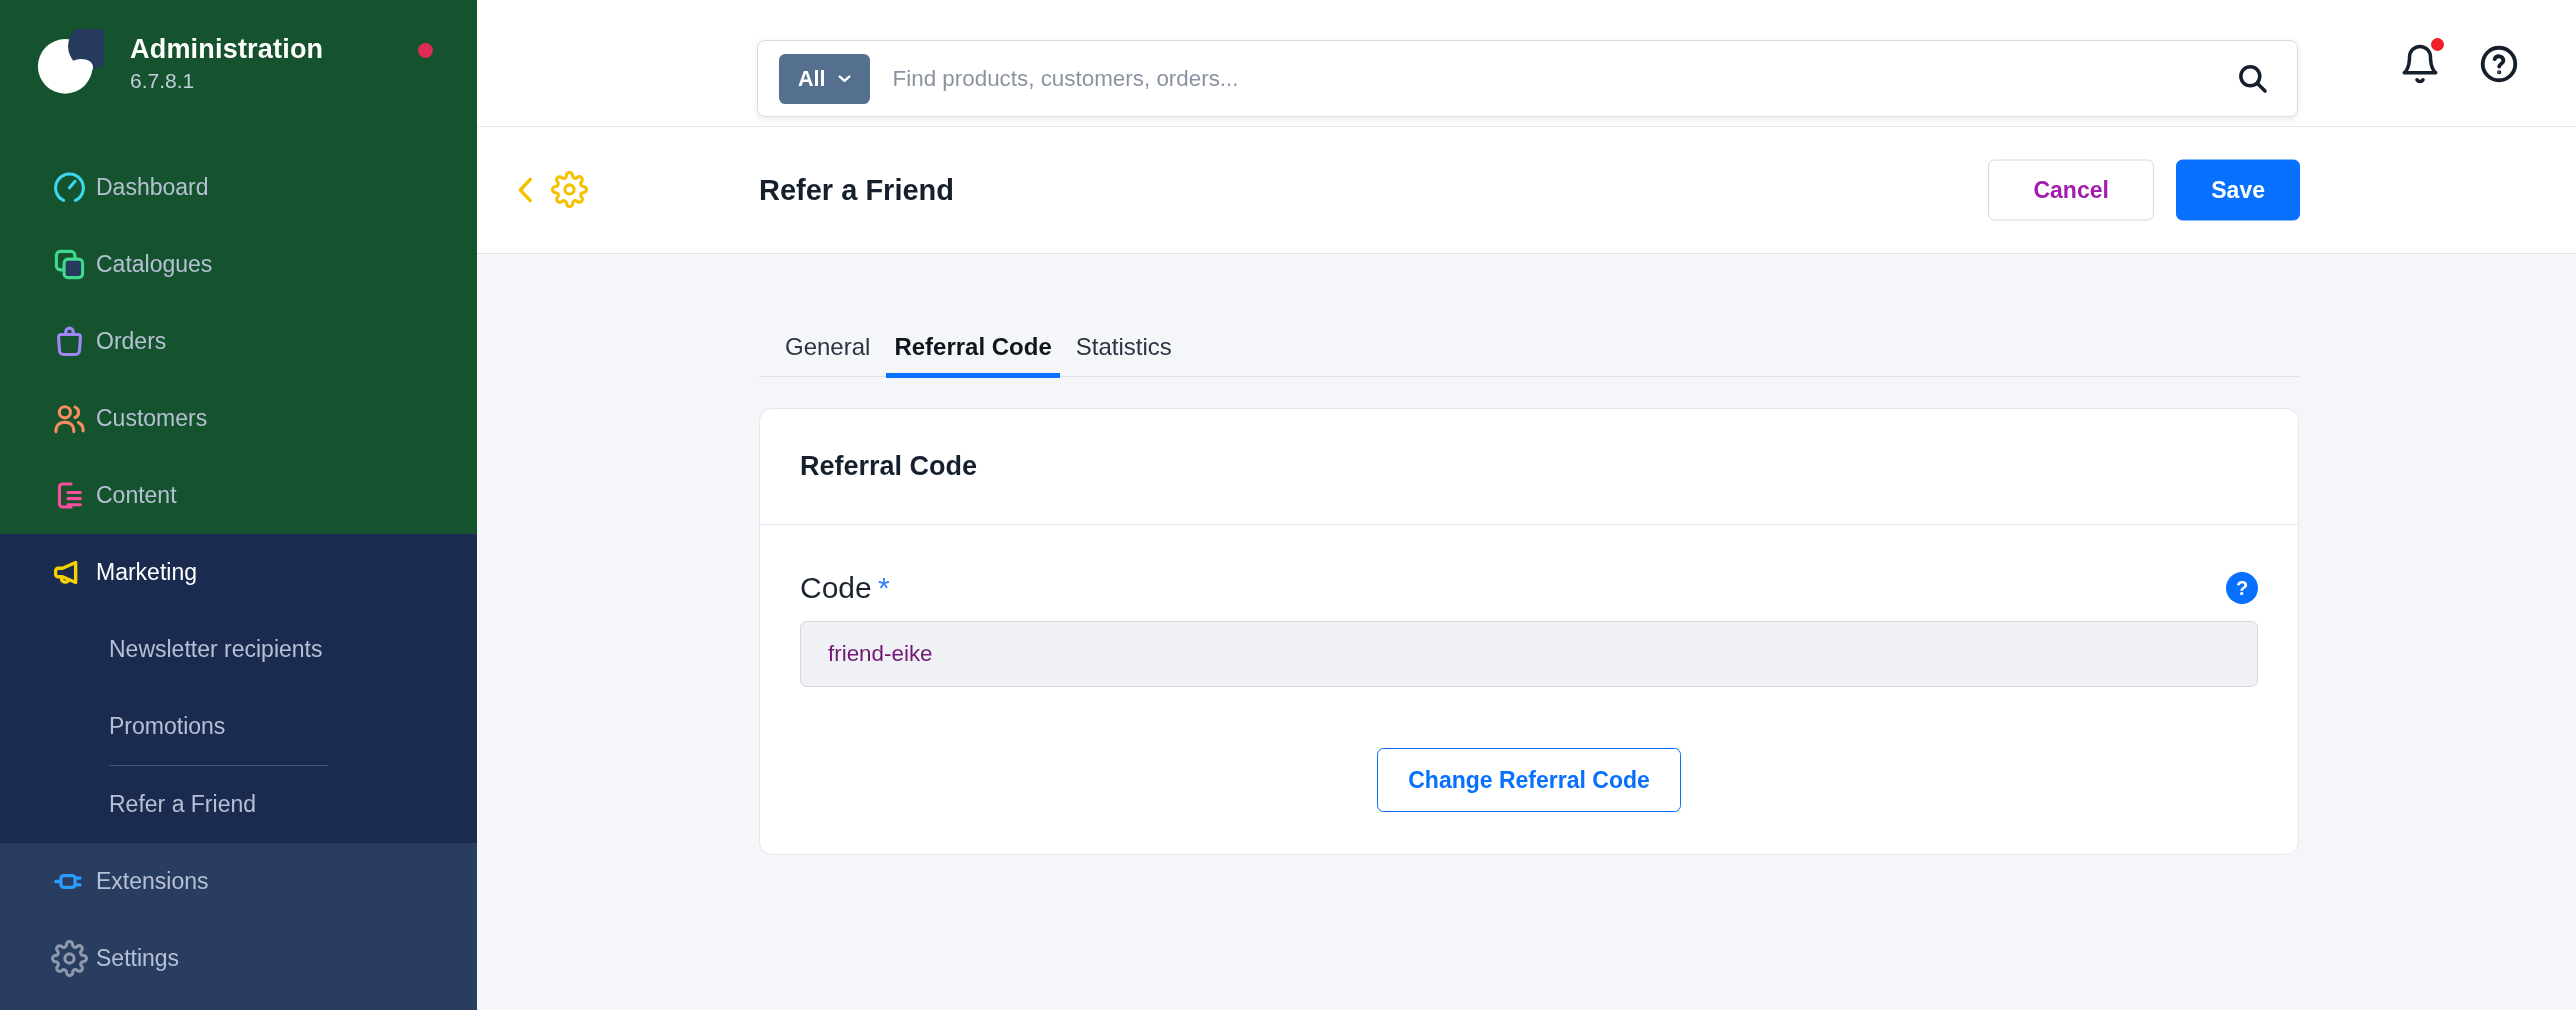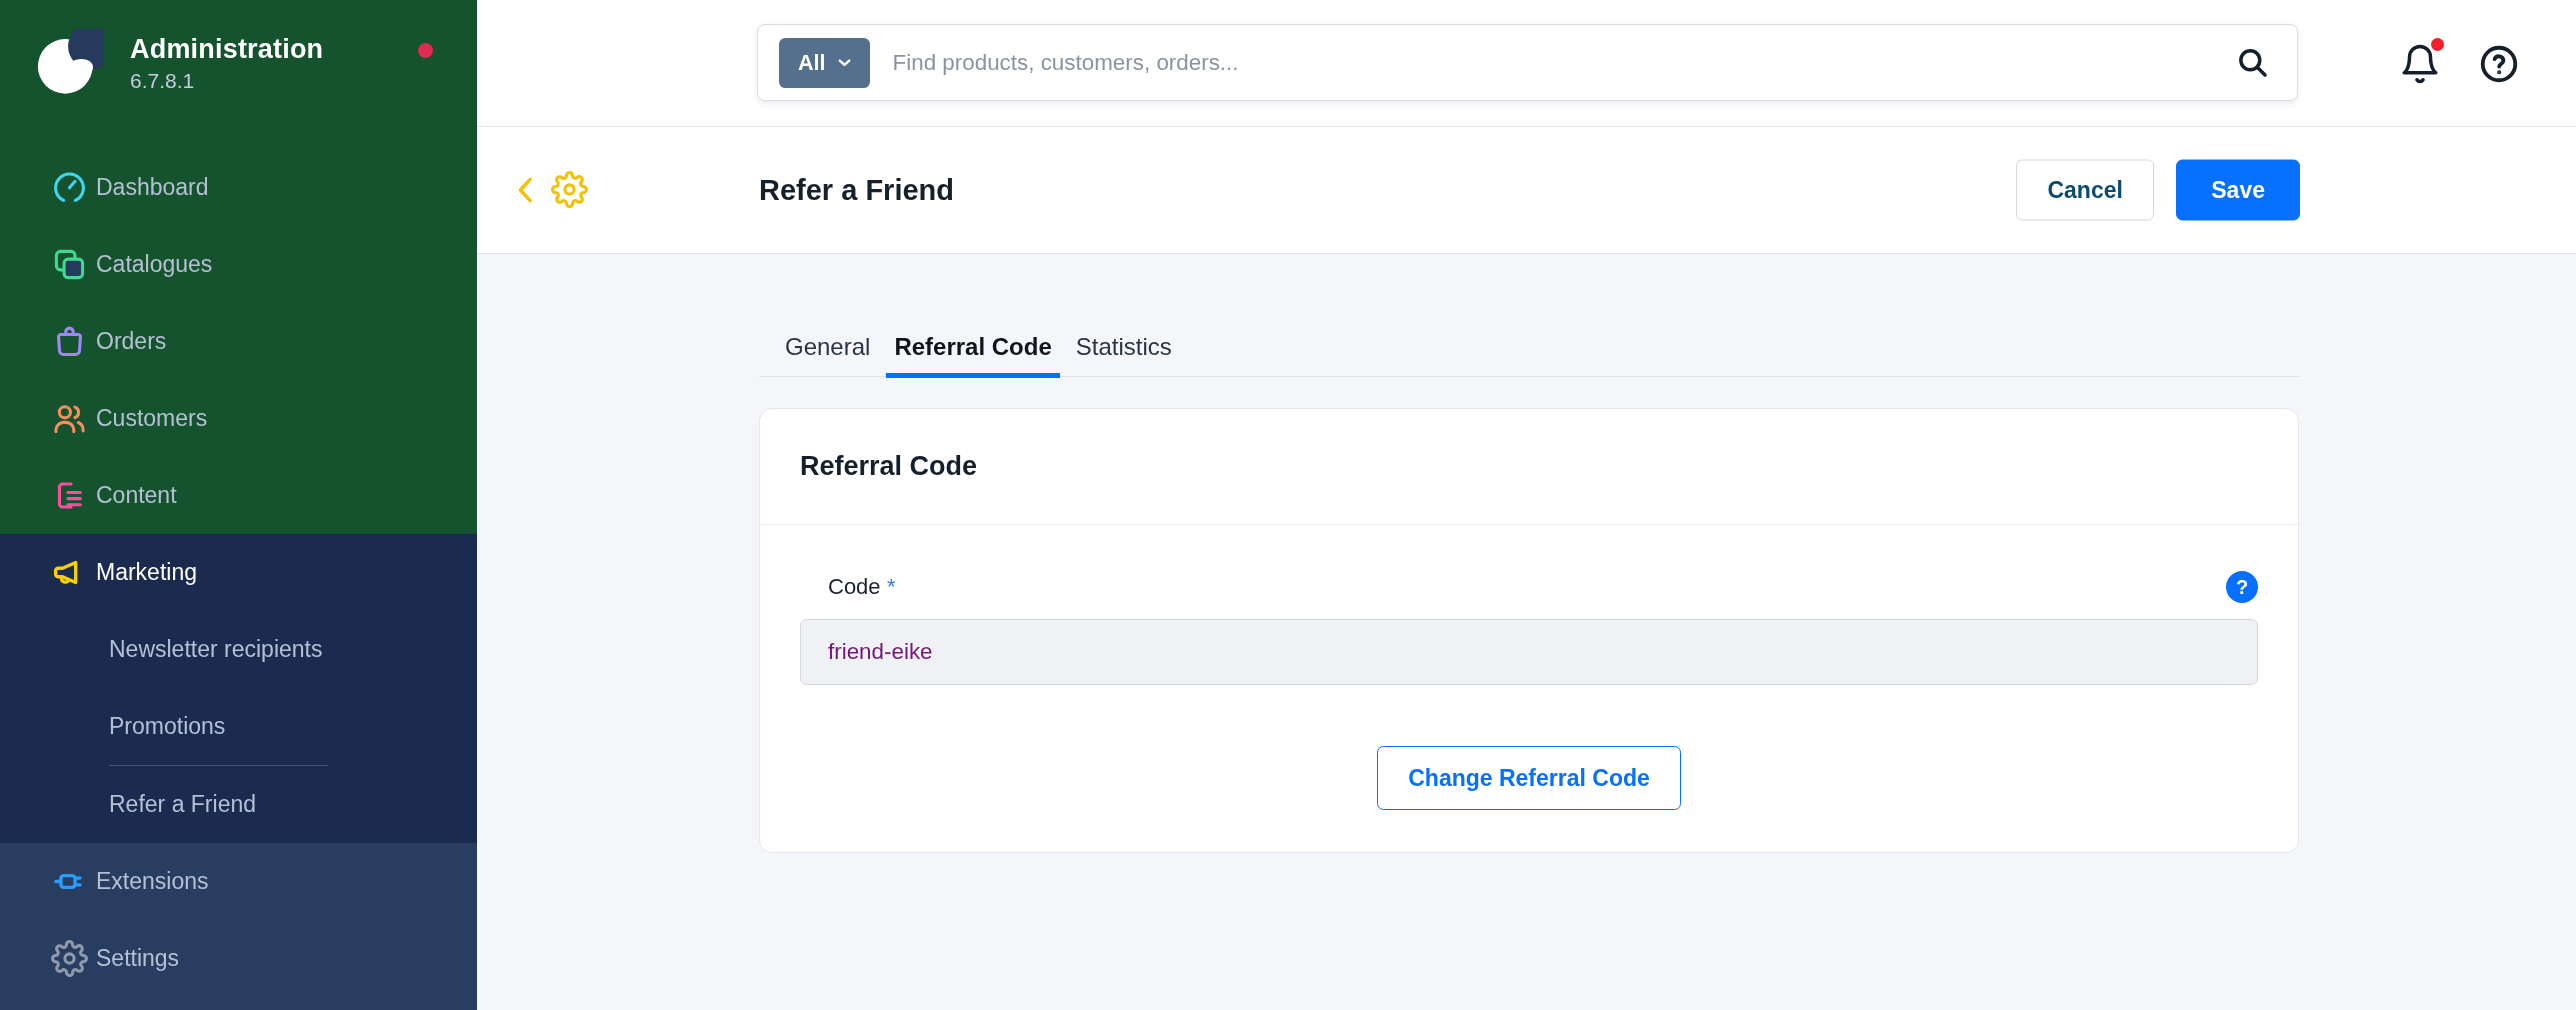--- a/index.html
+++ b/index.html
@@ -40,21 +40,21 @@
   }
   .sb-divider { border-top:1.6px solid #44557a; margin-left:109px; width:219px; }
   .sb-footer { background:#293d61; flex:1; }
 
   
   .main { flex:1; display:flex; flex-direction:column; height:1011px; }
 
   
   .topbar { height:127px; flex:0 0 127px; background:#ffffff; border-bottom:1.6px solid #e4e7eb; position:relative; }
   .search-box {
-    position:absolute; left:280px; top:24px; width:1541px; height:77px;
+    position:absolute; left:280px; top:40px; width:1541px; height:77px;
     background:#ffffff; border:1.6px solid #d9dde3; border-radius:8px;
     box-shadow:0 2.4px 6.4px rgba(115,125,140,0.14);
     display:flex; align-items:center;
   }
   .scope-chip {
     margin-left:21px; height:50px; padding:0 16px 0 19px;
     background:#54708e; border-radius:6.4px;
     display:flex; align-items:center; gap:9.6px;
     color:#ffffff; font-size:21.6px; font-weight:700; cursor:pointer;
   }
@@ -71,36 +71,36 @@
   .icon-btn svg { width:42px; height:42px; }
   .badge-dot { position:absolute; right:-3.2px; top:-4.8px; width:13.6px; height:13.6px; border-radius:50%; background:#f01f28; }
 
   
   .smartbar { height:127px; flex:0 0 127px; background:#ffffff; border-bottom:1.6px solid #e0e4e9; position:relative; }
   .back-btn { position:absolute; left:32px; top:46px; width:34px; height:34px; color:#f5c000; cursor:pointer; }
   .cfg-btn { position:absolute; left:74px; top:44px; width:37px; height:37px; color:#f5c000; cursor:pointer; }
   .page-title { position:absolute; left:282px; top:50%; transform:translateY(-50%); font-size:29px; font-weight:700; color:#16202c; }
   .smart-actions { position:absolute; right:276px; top:50%; transform:translateY(-50%); display:flex; gap:22.4px; }
   .btn { height:61px; border-radius:6.4px; font-family:"Liberation Sans",sans-serif; font-size:23px; font-weight:700; cursor:pointer; display:flex; align-items:center; }
-  .btn-cancel { padding:0 30px; background:#ffffff; border:1.6px solid #d5dae0; color:#0c4a6e; }
+  .btn-cancel { padding:0 44px; background:#ffffff; border:1.6px solid #d5dae0; color:#a21caf; }
   .btn-save { padding:0 34px; background:#0870ff; border:1.6px solid #0870ff; color:#ffffff; }
 
   
   .content { flex:1; background:#f4f6f9; padding-left:282px; }
   .tabs { width:1540px; margin-top:64px; display:flex; gap:24px; padding-left:26px; border-bottom:1.6px solid #dfe3e8; }
   .tab { height:58px; display:flex; align-items:center; font-size:24px; color:#2b3442; position:relative; cursor:pointer; }
   .tab.active { font-weight:700; color:#10141c; }
   .tab.active::after { content:""; position:absolute; left:-8px; right:-8px; bottom:-1.6px; height:4.8px; background:#0870ff; }
 
   .panel { width:1540px; margin-top:31px; background:#ffffff; border:1.6px solid #e4e7ec; border-radius:13px; }
   .panel-head { padding:42px 40px; border-bottom:1.6px solid #e9ebef; }
   .panel-title { font-size:27px; font-weight:700; color:#16202c; }
   .panel-body { padding:46px 40px 42px 40px; }
   .field-label-row { display:flex; align-items:center; justify-content:space-between; margin-bottom:16px; }
-  .field-label { font-size:22px; color:#1b2431;margin-left:28px; }
+  .field-label { font-size:30px; color:#1b2431; }
   .req-star { color:#2f7fff; margin-left:6.4px; }
   .help-bubble {
     width:32px; height:32px; border-radius:50%; background:#0870ff;
     color:#ffffff; font-size:20px; font-weight:700;
     display:flex; align-items:center; justify-content:center; cursor:pointer;
   }
   .code-input {
     width:100%; height:66px; background:#f0f1f4;
     border:1.6px solid #d3d8de; border-radius:6.4px;
     padding:0 27px; font-family:"Liberation Sans",sans-serif;

